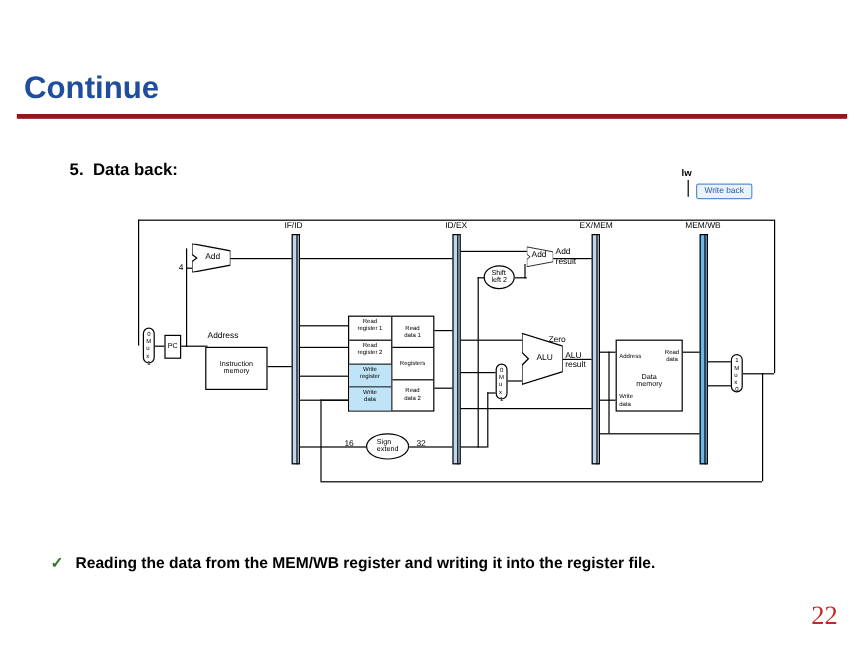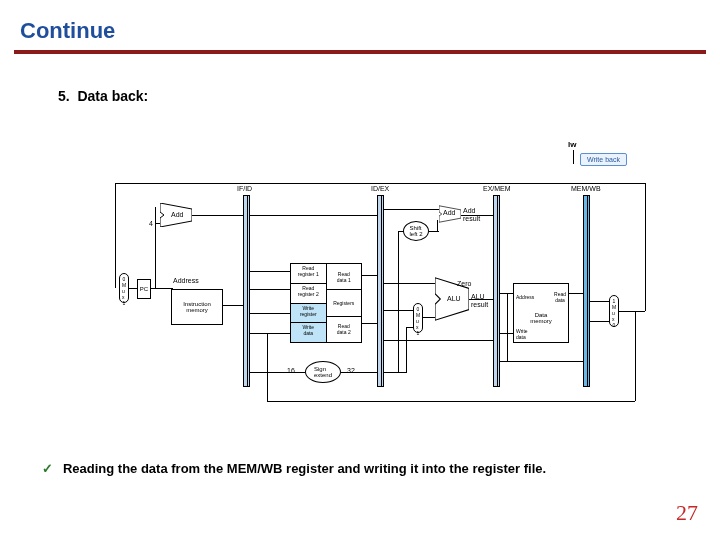--- a/index.html
+++ b/index.html
@@ -6,23 +6,24 @@
   body {
     width: 720px;
     height: 540px;
     background: #fff;
     font-family: Arial, Helvetica, sans-serif;
     position: relative;
     overflow: hidden;
   }
   .title {
     color: #1f4e9c;
-    font-size: 22px;
+    font-size: 26px;
     font-weight: bold;
     padding: 18px 0 6px 20px;
+    margin-top: 40px;
   }
   .rule {
     height: 4px;
     background: #8b1a1a;
     margin: 0 14px 0 14px;
   }
   .subhead {
     padding: 34px 0 0 58px;
     font-size: 14px;
     font-weight: bold;
@@ -305,13 +306,13 @@
   <div class="wire wh" style="left:152px; top:236px; width:368px;"></div>
   <div class="wire wv" style="left:152px; top:168px; height:68px;"></div>
   <div class="wire wh" style="left:152px; top:168px; width:23px;"></div>
 
 </div>
 
 <div class="note">
   <span class="check">✓</span><span>Reading the data from the MEM/WB register and writing it into the register file.</span>
 </div>
 
-<div class="pagenum">27</div>
+<div class="pagenum">22</div>
 
 </body></html>

